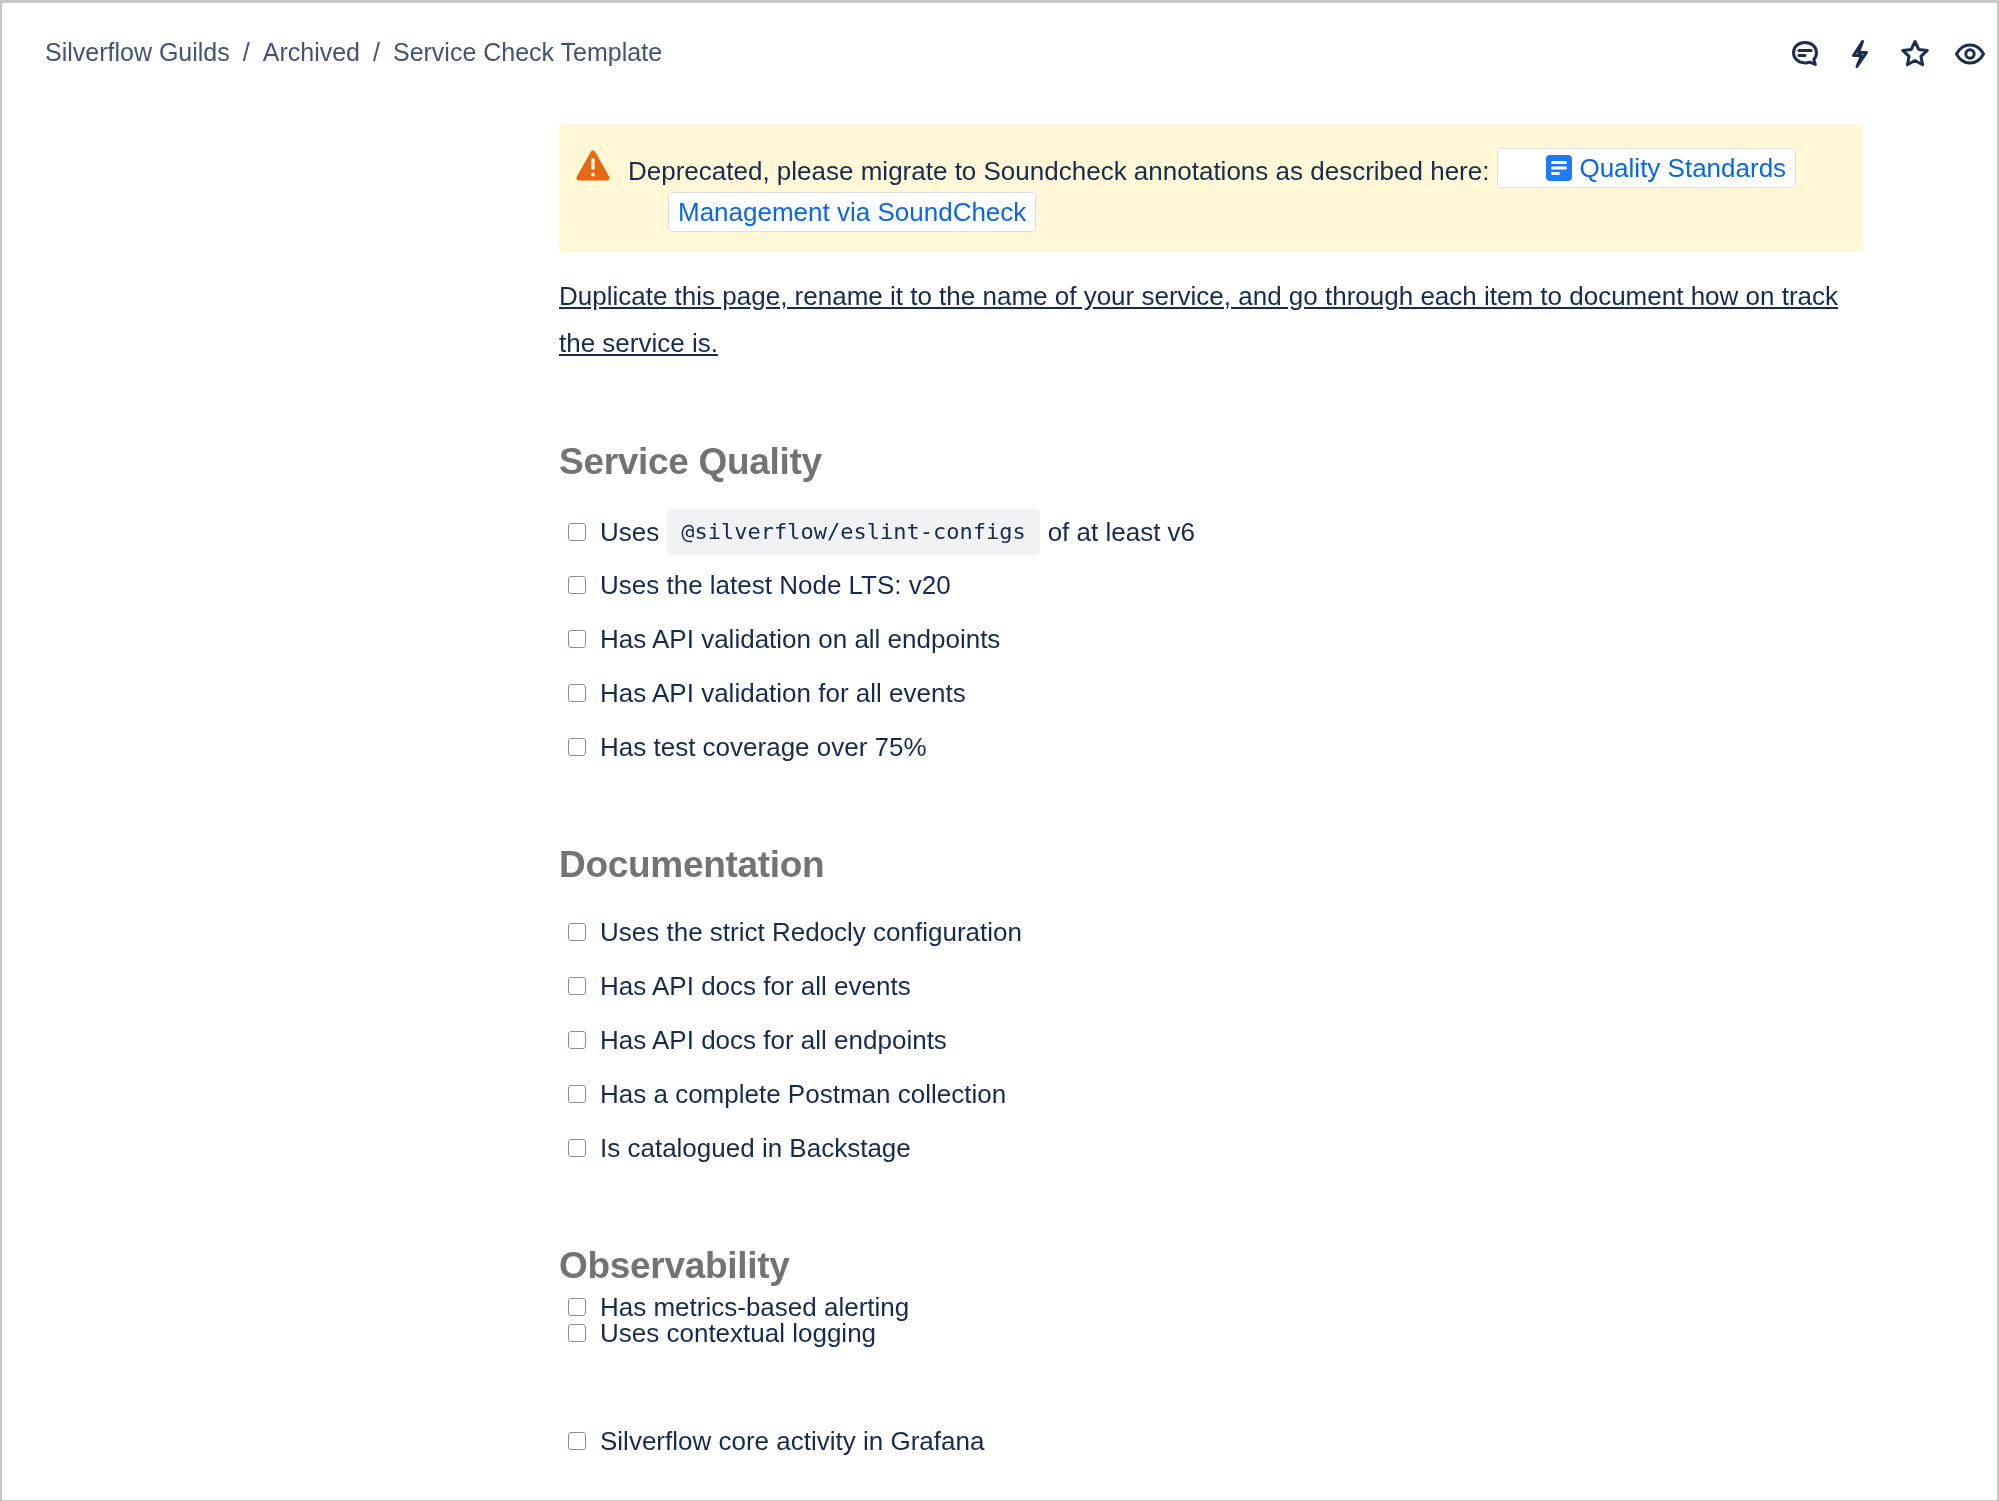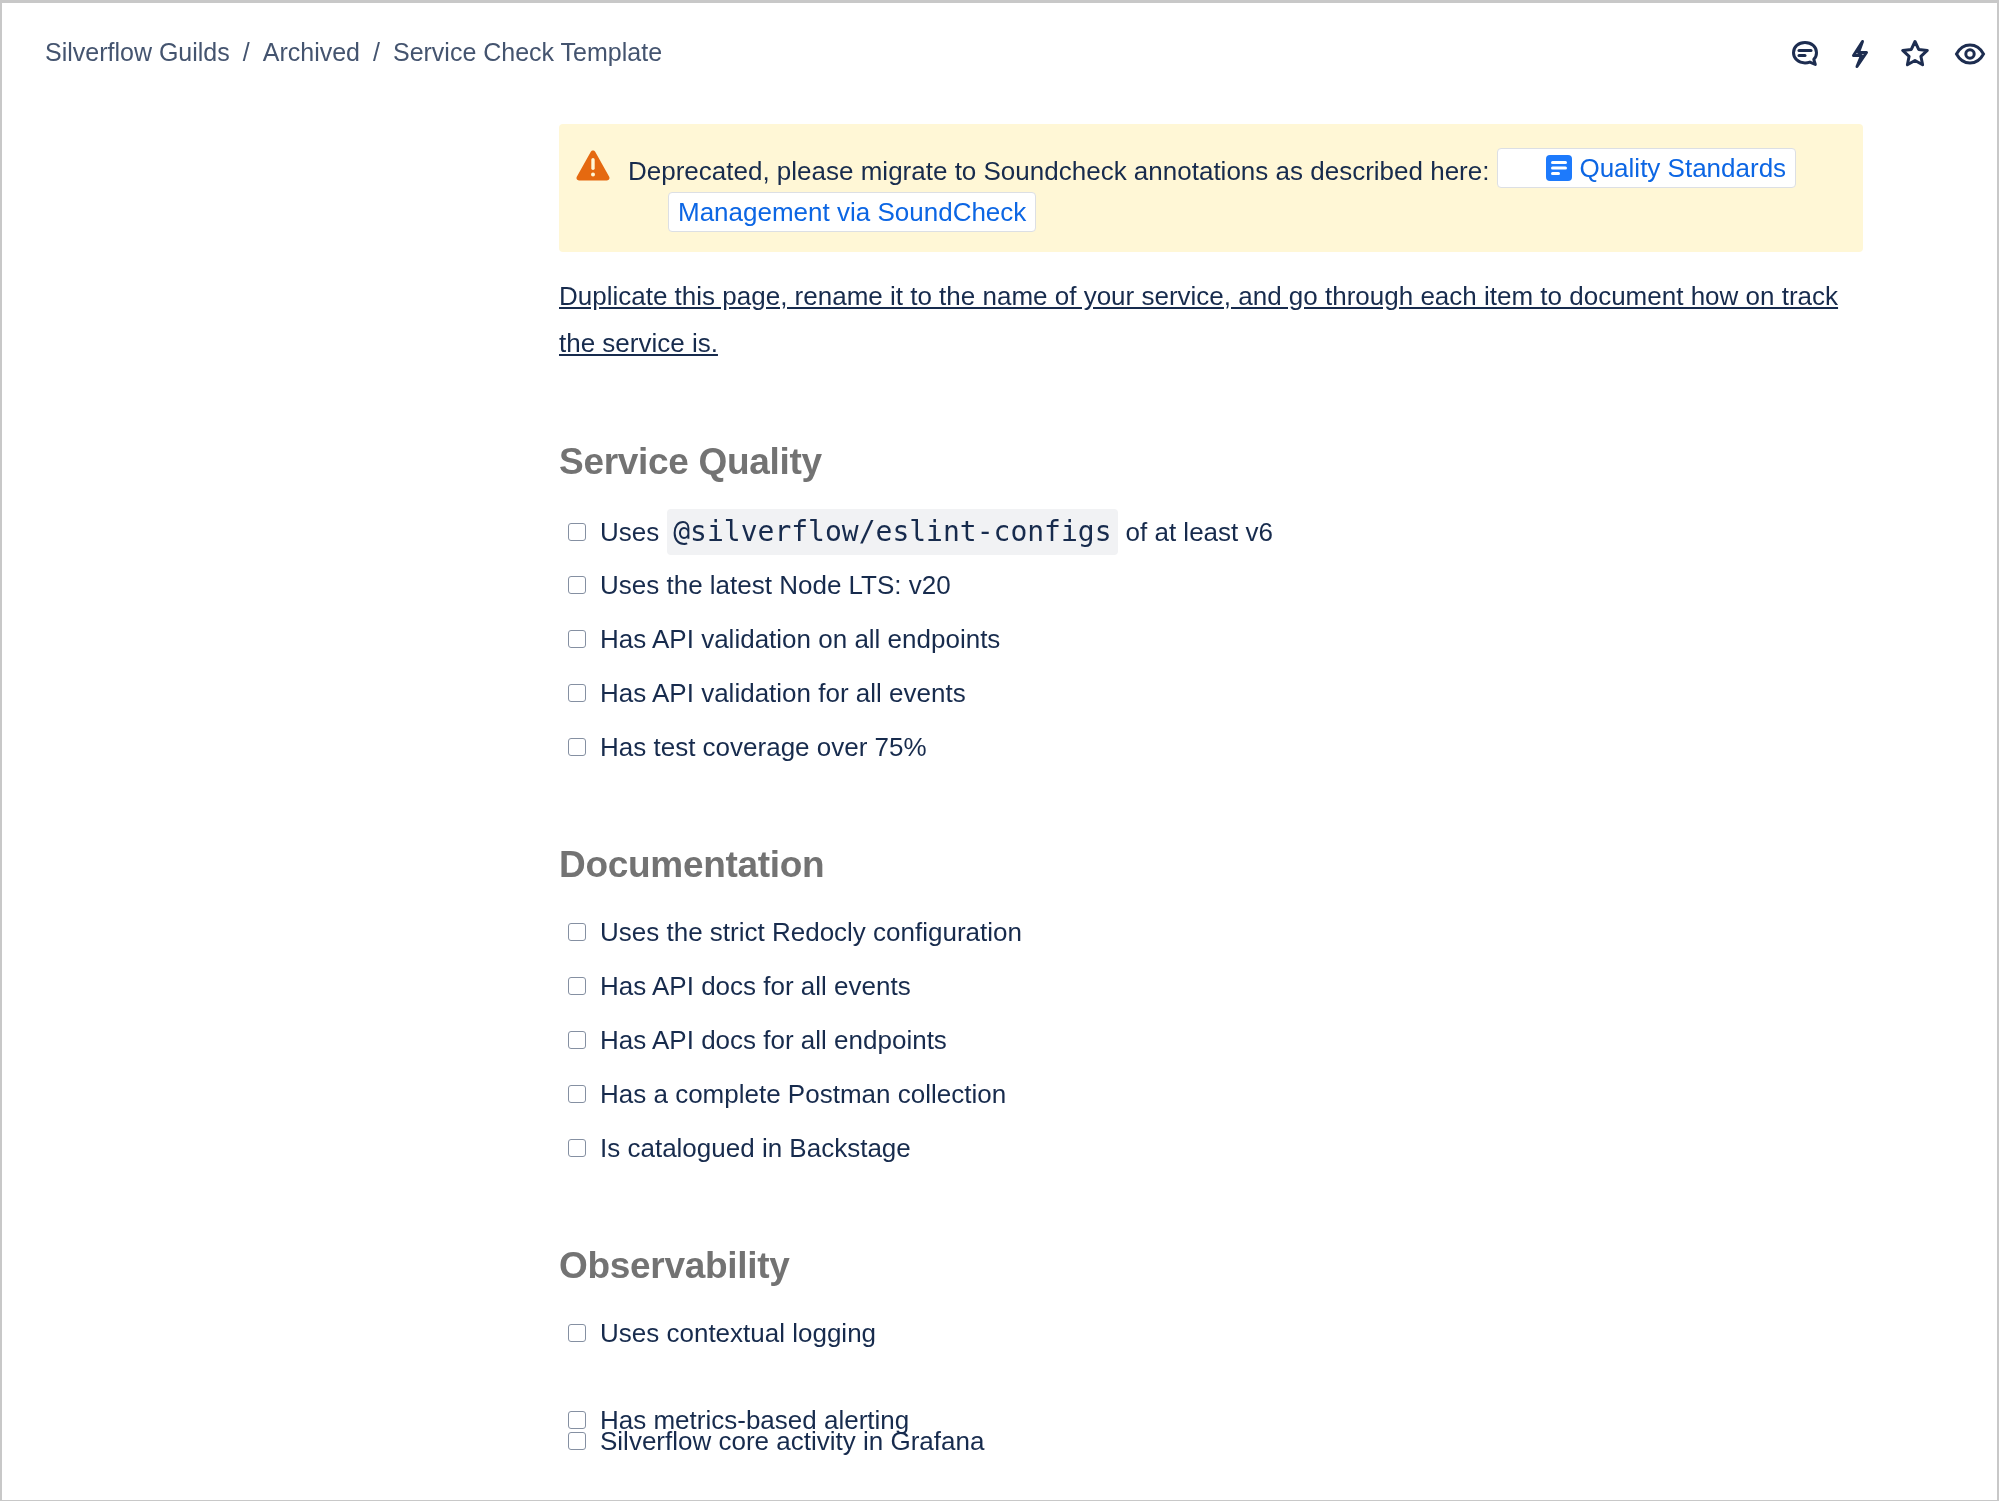--- a/index.html
+++ b/index.html
@@ -66,22 +66,22 @@
   .task {
     position: absolute; left: 9px; display: flex; align-items: center;
     font-size: 26px; line-height: 40px; white-space: nowrap;
   }
   .task .cb {
     width: 18px; height: 18px; border: 1.5px solid #8590A2; border-radius: 3px;
     box-sizing: border-box; margin-right: 14px; background: #fff; cursor: pointer; flex: none;
   }
   .code {
     font-family: "DejaVu Sans Mono", "Liberation Mono", monospace;
-    font-size: 28px; background: #F1F2F4; color: #172B4D;
-    padding: 3px 6px; border-radius: 4px; margin: 0 8px;
+    font-size: 22px; background: #F1F2F4; color: #172B4D;
+    padding: 3px 14px; border-radius: 4px; margin: 0 8px;
   }
 </style>
 </head>
 <body>
 
 <div class="frame"></div>
 
 <nav class="breadcrumb">
   <span class="crumb">Silverflow Guilds</span>
   <span class="sep">/</span>
@@ -192,21 +192,21 @@
     <span class="cb"></span>
     <span>Is catalogued in Backstage</span>
   </div>
 
   <h2 class="section" style="top:1244px">Observability</h2>
 
   <div class="task" style="top:1313px">
     <span class="cb"></span>
     <span>Uses contextual logging</span>
   </div>
-  <div class="task" style="top:1400px">
+  <div class="task" style="top:1287px">
     <span class="cb"></span>
     <span>Has metrics-based alerting</span>
   </div>
   <div class="task" style="top:1421px">
     <span class="cb"></span>
     <span>Silverflow core activity in Grafana</span>
   </div>
 
 </main>
 

